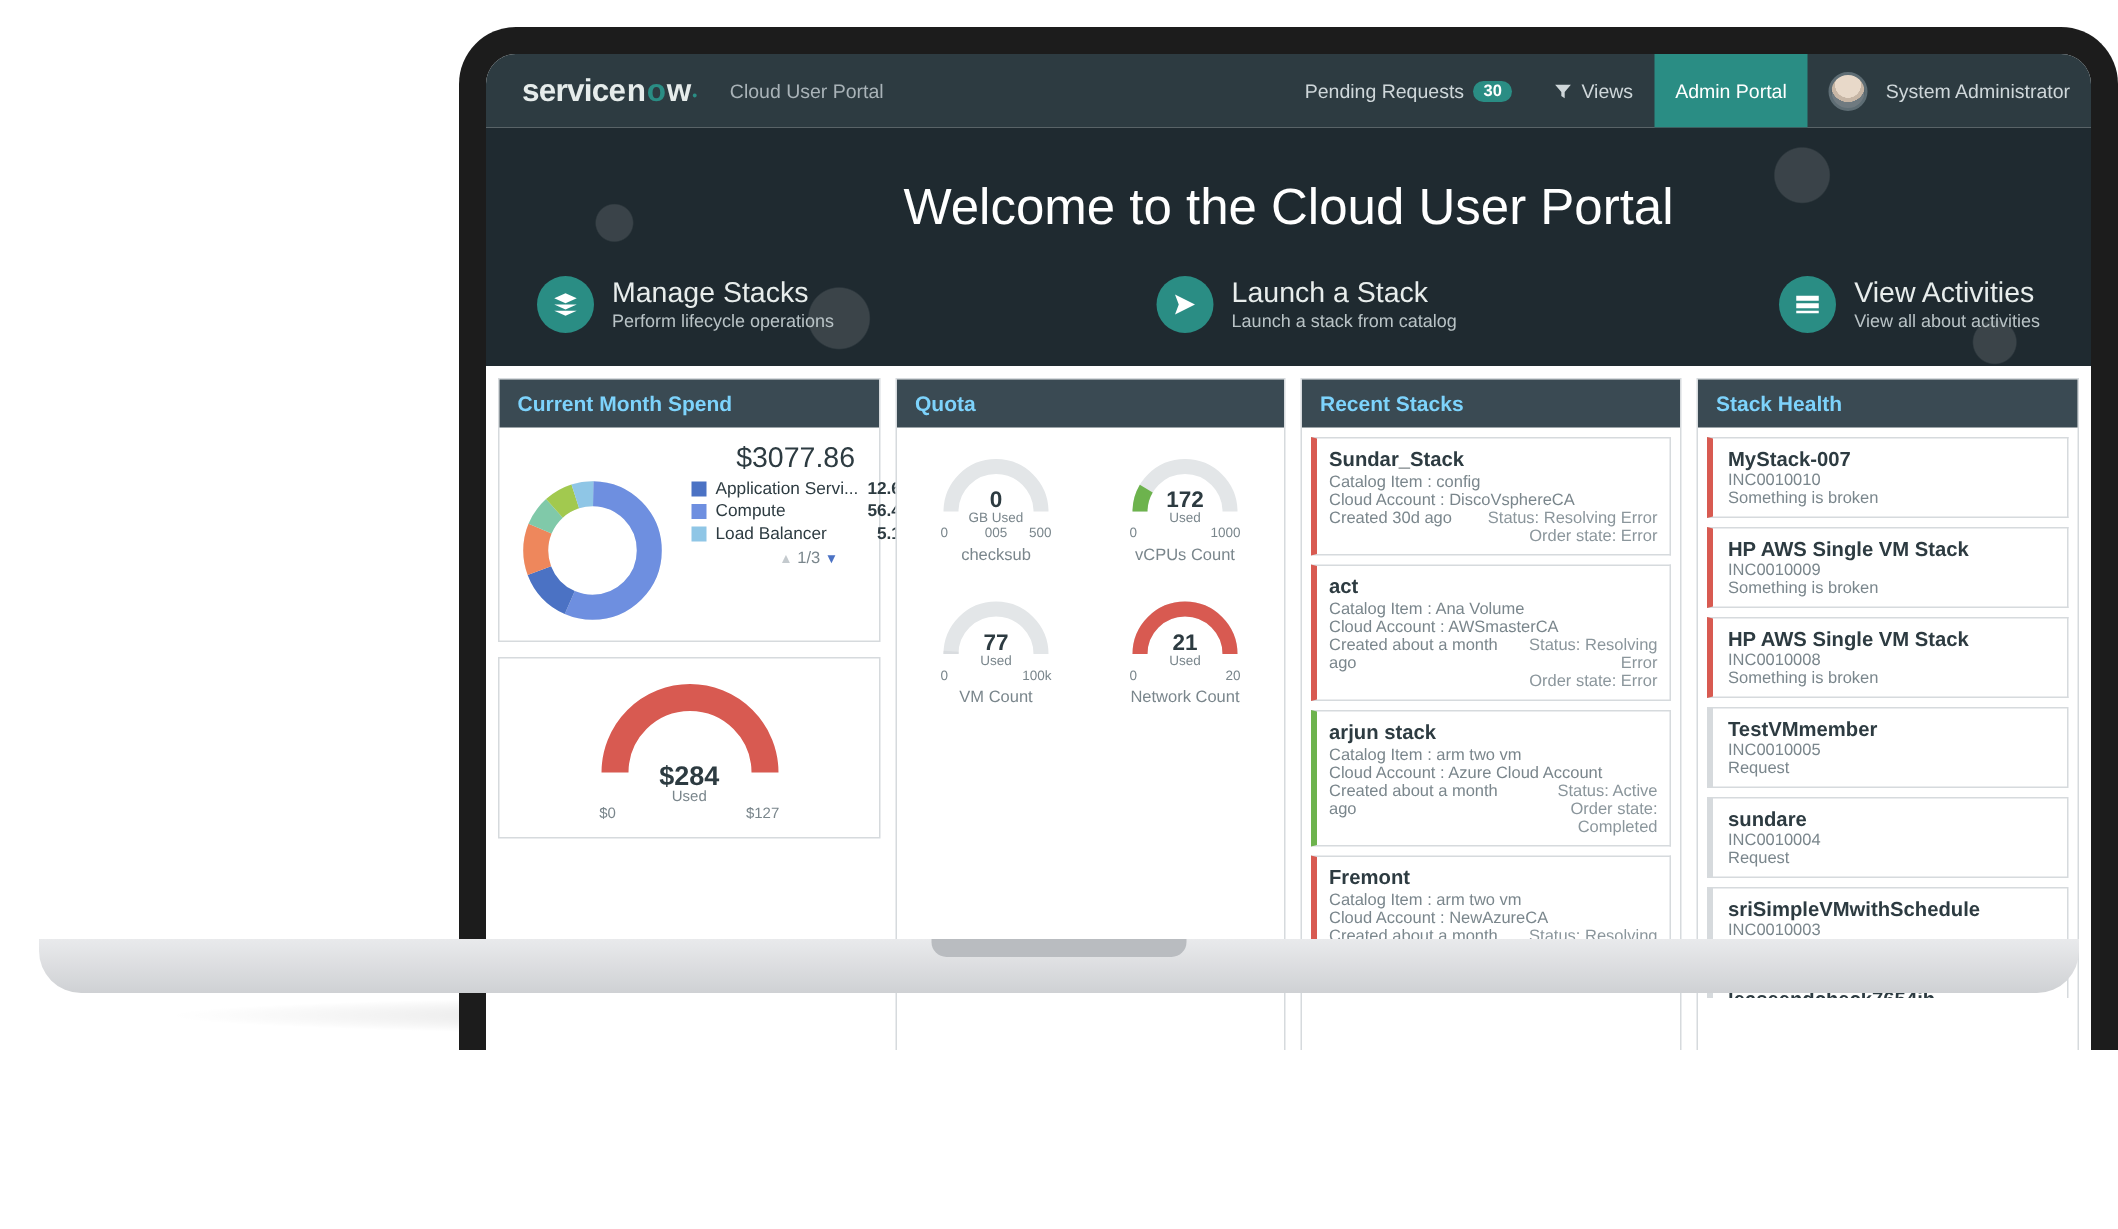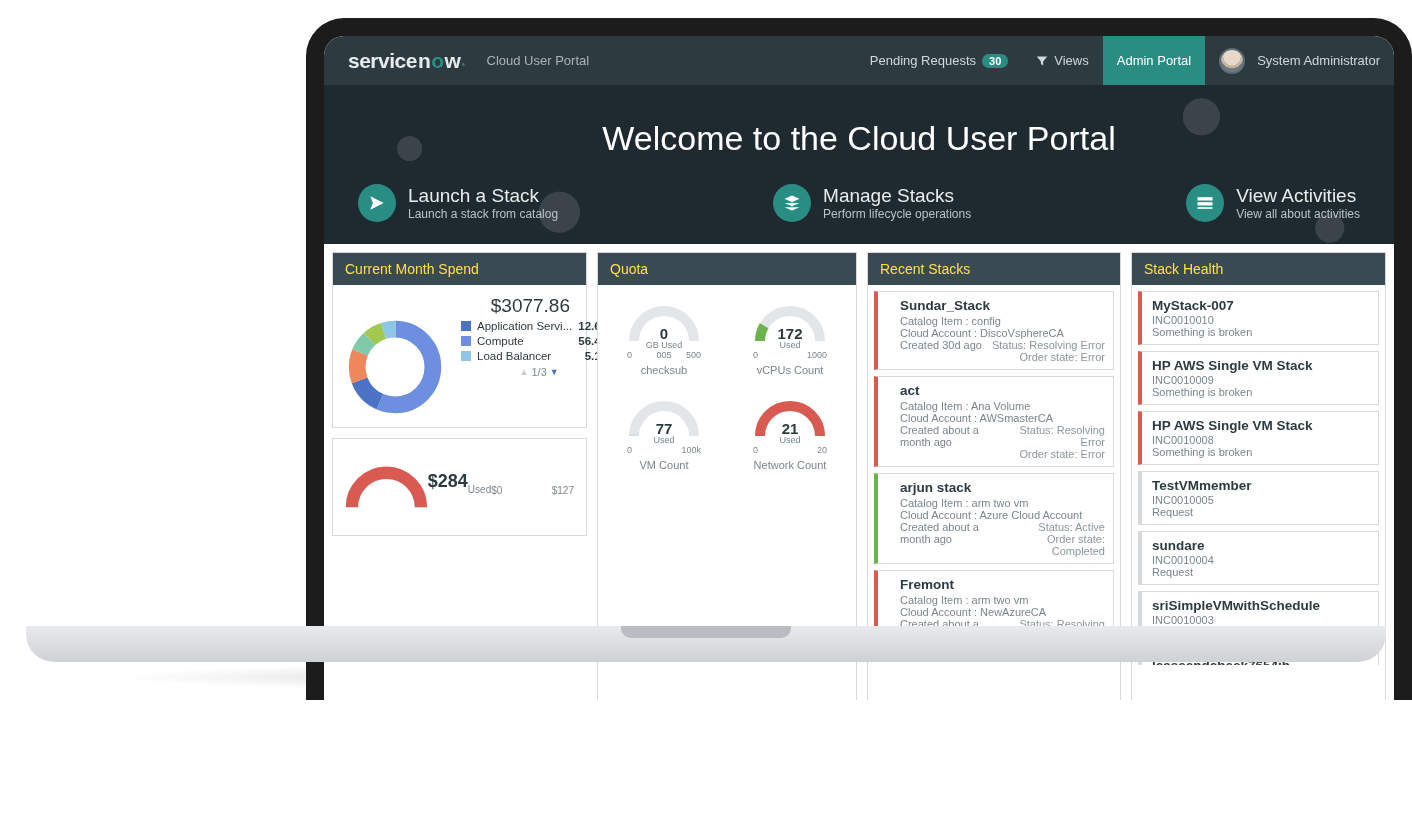--- a/index.html
+++ b/index.html
@@ -47,48 +47,48 @@
   .actions{display:flex;justify-content:space-between;padding:0 34px;position:relative;z-index:1}
   .action{display:flex;align-items:center;gap:12px;color:#e8edec}
   .action .ic{width:38px;height:38px;border-radius:50%;background:var(--teal);display:flex;align-items:center;justify-content:center;color:#fff}
   .action .ttl{font-size:19px;font-weight:400}
   .action .sub{font-size:12px;color:#b9c3c6}
   
   .dash{flex:1;background:#fff;display:flex;gap:10px;padding:8px 8px 0 8px;overflow:hidden}
   .col{display:flex;flex-direction:column;gap:10px;min-width:0}
   .c1{width:255px}.c2{width:260px}.c3{flex:1}.c4{width:255px}
   .panel{border:1px solid var(--card-border);display:flex;flex-direction:column;background:#fff}
-  .panel-h{background:var(--panel-head);color:#fde047;font-size:14px;padding:8px 12px;font-weight:400}
+  .panel-h{background:var(--panel-head);color:#7dd3fc;font-size:14px;padding:8px 12px;font-weight:700}
   .panel-b{padding:10px 12px;font-size:12px;color:var(--text-dark)}
   
   .total{text-align:right;font-size:19px;font-weight:500;color:var(--text-dark);padding-right:4px}
   .spend-row{display:flex;gap:16px;align-items:flex-start}
   .donut{width:100px;height:100px;flex-shrink:0}
   .leg{flex:1;font-size:11.5px}
   .leg-row{display:flex;align-items:center;gap:6px;margin:3px 0;white-space:nowrap}
   .sw{width:10px;height:10px}
   .leg-val{margin-left:auto;font-weight:600}
   .pager{display:flex;justify-content:center;align-items:center;gap:3px;font-size:11px;color:var(--text-muted);margin-top:4px}
   .tri{font-size:9px}
   
-  .gauge-lg{display:flex;flex-direction:row;align-items:center;margin-top:6px}
+  .gauge-lg{display:flex;flex-direction:column;align-items:center;margin-top:6px}
   .g-val{font-size:18px;font-weight:600;color:var(--text-dark);margin-top:-18px}
   .g-sub{font-size:10px;color:var(--text-muted);margin-top:-2px}
   .g-ends{display:flex;justify-content:space-between;width:120px;font-size:10px;color:var(--text-muted)}
   
   .quota-grid{display:grid;grid-template-columns:1fr 1fr;gap:20px 10px;padding:16px 8px}
   .g-sm{display:flex;flex-direction:column;align-items:center}
   .g-sm svg{overflow:visible}
   .g-title{font-size:11px;color:var(--text-muted);margin-top:4px}
   .g-center{font-size:15px;font-weight:600;color:var(--text-dark);margin-top:-24px}
   .g-cap{font-size:9px;color:var(--text-muted);margin-top:-2px}
   .g-range{display:flex;justify-content:space-between;width:74px;font-size:9px;color:var(--text-muted)}
   
   .scroll{overflow:auto;max-height:380px;padding:6px}
-  .card{border:1px solid var(--card-border);border-left:4px solid var(--red);padding:6px 8px 6px 22px;margin-bottom:6px;font-size:11px;color:var(--text-muted)}
+  .card{border:1px solid var(--card-border);border-left:4px solid var(--red);padding:6px 8px 6px 8px;margin-bottom:6px;font-size:11px;color:var(--text-muted)}
   .card.green{border-left-color:var(--green)}
   .card-t{font-size:13.5px;font-weight:600;color:var(--text-dark);margin-bottom:2px}
   .meta-row{display:flex;justify-content:space-between}
   .meta-r{text-align:right;color:#8b969c}
   .hcard{border:1px solid var(--card-border);border-left:4px solid var(--red);padding:6px 10px;margin-bottom:6px;font-size:11px;color:var(--text-muted)}
   .hcard.none{border-left-color:#d6dadd}
   .hcard .card-t{margin-bottom:1px}
   
   .base{position:absolute;bottom:38px;left:50%;transform:translateX(-50%);width:1360px;height:36px;background:linear-gradient(#e9eaec,#cfd1d4);border-radius:0 0 28px 28px}
   .notch{position:absolute;top:0;left:50%;transform:translateX(-50%);width:170px;height:12px;background:#b9bcc0;border-radius:0 0 10px 10px}
@@ -134,37 +134,37 @@
           <span>System Administrator</span>
         </div>
       </div>
 
       <div class="hero">
         <h1>Welcome to the Cloud User Portal</h1>
         <div class="actions" id="hero-actions">
             <div class="action">
       <div class="ic">
                 <svg width="20" height="20" viewBox="0 0 24 24">
+                  <path fill="#fff" d="M3 7l9-4 9 4-9 4zM3 12l9 4 9-4M3 17l9 4 9-4"></path>
+                </svg>
+              </div>
+      <div>
+                <div class="ttl">Manage Stacks</div>
+           <div class="sub">Perform lifecycle operations</div>
+              </div>
+    </div>
+            <div class="action">
+      <div class="ic">
+                <svg width="20" height="20" viewBox="0 0 24 24">
                   <path fill="#fff" d="M4 20l16-8L4 4l3 8z"></path>
                 </svg>
               </div>
       <div>
                 <div class="ttl">Launch a Stack</div>
            <div class="sub">Launch a stack from catalog</div>
-              </div>
-    </div>
-            <div class="action">
-      <div class="ic">
-                <svg width="20" height="20" viewBox="0 0 24 24">
-                  <path fill="#fff" d="M3 7l9-4 9 4-9 4zM3 12l9 4 9-4M3 17l9 4 9-4"></path>
-                </svg>
-              </div>
-      <div>
-                <div class="ttl">Manage Stacks</div>
-           <div class="sub">Perform lifecycle operations</div>
               </div>
     </div>
             <div class="action">
       <div class="ic">
                 <svg width="20" height="20" viewBox="0 0 24 24">
                   <rect x="3" y="5" width="18" height="4" fill="#fff"></rect>
                   <rect x="3" y="11" width="18" height="4" fill="#fff"></rect>
                   <rect x="3" y="17" width="18" height="2" fill="#fff"></rect>
                 </svg>
               </div>

